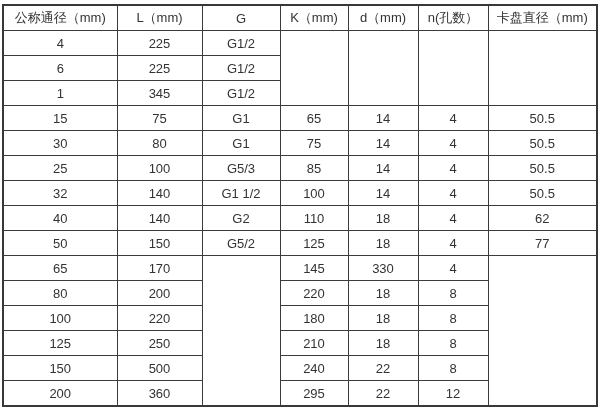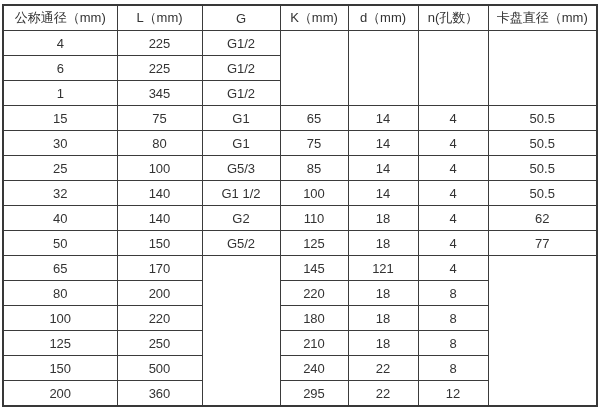--- a/index.html
+++ b/index.html
@@ -140,21 +140,21 @@
           <td>125</td>
           <td>18</td>
           <td>4</td>
           <td>77</td>
         </tr>
         <tr>
           <td>65</td>
           <td>170</td>
           <td rowspan="6"></td>
           <td>145</td>
-          <td>121</td>
+          <td>330</td>
           <td>4</td>
           <td rowspan="6"></td>
         </tr>
         <tr>
           <td>80</td>
           <td>200</td>
           <td>220</td>
           <td>18</td>
           <td>8</td>
         </tr>

